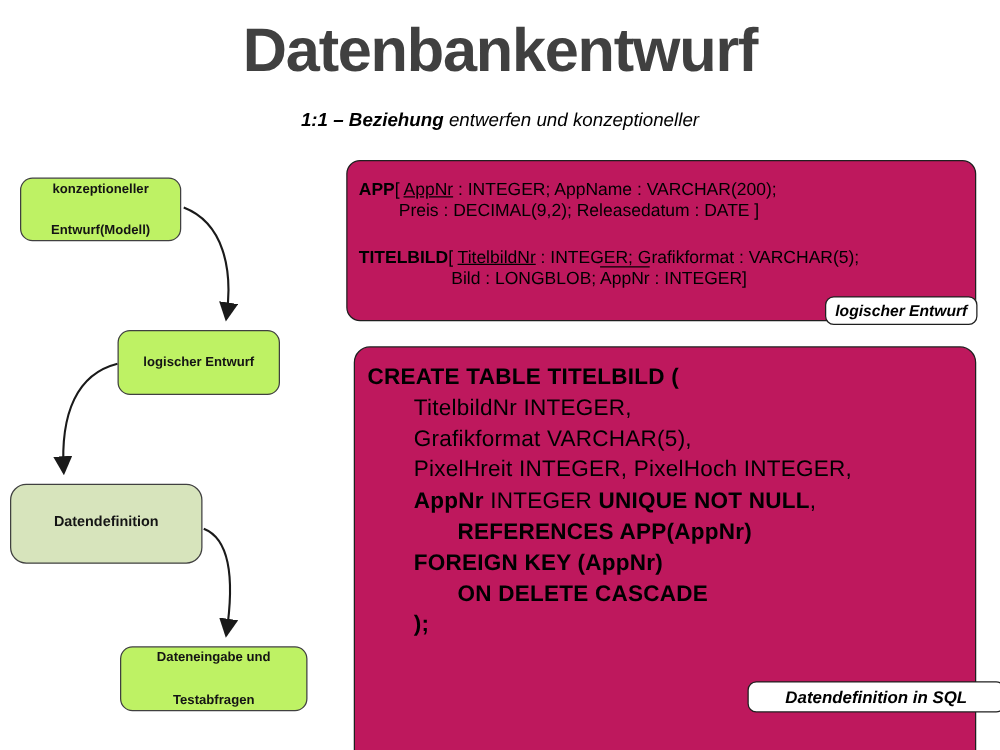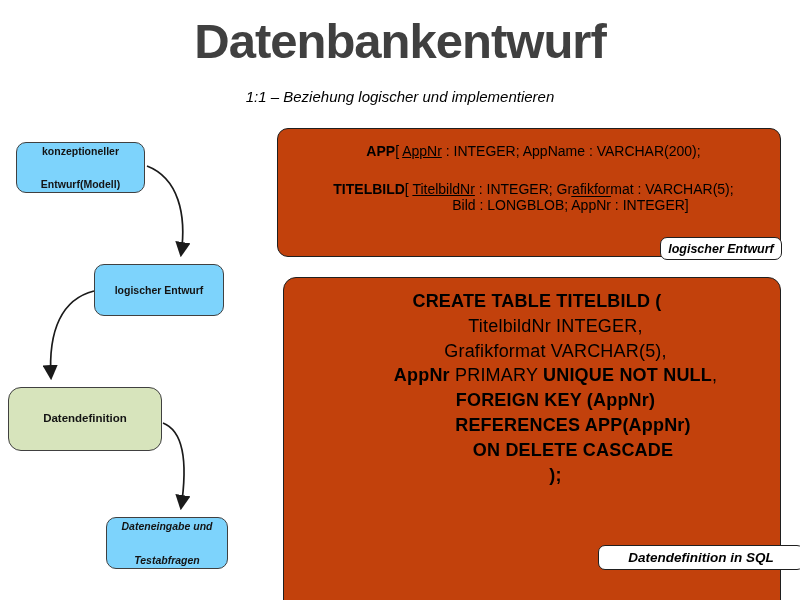--- a/index.html
+++ b/index.html
@@ -14,41 +14,41 @@
   
   .title {
     position:absolute; top:13px; left:0; width:100%;
     text-align:center; font-size:49px; font-weight:700; color:#404040;
     letter-spacing:-1px;
   }
   .subtitle {
     position:absolute; top:88px; left:0; width:100%;
     text-align:center; font-size:15px; font-style:italic; color:#000;
   }
-  .sub-lead { font-weight:400; }
+  .sub-lead { font-weight:700; }
 
   
   svg.arrows { position:absolute; left:0; top:0; pointer-events:none; }
   svg.arrows path.flow { stroke:#1a1a1a; stroke-width:1.7; fill:none; }
 
   
   .node {
     position:absolute; border:1.6px solid #404040; border-radius:10px;
     display:flex; flex-direction:column; justify-content:center; align-items:center;
     text-align:center; font-weight:700; color:#141414; line-height:1.55;
   }
-  .node.blue  { background:#7dd3fc;gap:17px; }
+  .node.blue  { background:#bef264;gap:17px; }
   .node.green { background:#d7e4bc; }
   .n1 { left:16px;  top:142px; width:129px; height:51px; font-size:10.5px; }
   .n2 { left:94px;  top:264px; width:130px; height:52px; font-size:10.5px; }
   .n3 { left:8px;   top:387px; width:154px; height:64px; font-size:11.5px; border-radius:13px; }
-  .n4 { left:106px;  top:517px; width:122px; height:52px; font-size:10.5px;font-style:italic; }
+  .n4 { left:96px;  top:517px; width:150px; height:52px; font-size:10.5px; }
 
   
-  .panel { position:absolute; background:#c2410c; border:1.6px solid #1f1f1f;text-align:center; }
+  .panel { position:absolute; background:#be185d; border:1.6px solid #1f1f1f; }
   .schema-box { left:277px; top:128px; width:504px; height:129px; border-radius:11px; padding:14px 0 0 9px; }
   .sline { white-space:pre; font-size:14px; line-height:16.5px; color:#000; }
   .sline.ind1 { padding-left:32px; }
   .sline.ind2 { padding-left:74px; }
   .sgap { height:21px; }
   .u  { text-decoration:underline; }
   .ov { text-decoration:overline; }
   b, .bold { font-weight:700; }
 
   .sql-box { left:283px; top:277px; width:498px; height:338px; border-radius:13px; padding:11px 0 0 10px; }
@@ -64,21 +64,21 @@
   }
   .badge1 { left:660px; top:237px; width:122px; height:23px; font-size:12.5px; }
   .badge2 { left:598px; top:545px; width:206px; height:25px; font-size:13.5px; }
 </style>
 </head>
 <body>
 
 <div class="slide">
 
   <div class="title">Datenbankentwurf</div>
-  <div class="subtitle"><span class="sub-lead">1:1 – Beziehung</span><span> logischer und implementieren</span></div>
+  <div class="subtitle"><span class="sub-lead">1:1 – Beziehung</span><span> entwerfen und konzeptioneller</span></div>
 
   <svg class="arrows" width="800" height="600" viewBox="0 0 800 600">
     <defs>
       <marker id="ah" viewBox="0 0 10 10" refX="8.5" refY="5" markerWidth="9" markerHeight="9" orient="auto">
         <path d="M0,0 L10,5 L0,10 z" fill="#1a1a1a"></path>
       </marker>
     </defs>
     <path class="flow" d="M147,166 C178,178 187,214 181,255" marker-end="url(#ah)"></path>
     <path class="flow" d="M94,291 C62,299 48,330 51,378" marker-end="url(#ah)"></path>
     <path class="flow" d="M163,423 C186,432 187,468 181,508" marker-end="url(#ah)"></path>
@@ -97,32 +97,34 @@
     <div>Datendefinition</div>
   </div>
 
   <div class="node blue n4">
     <div>Dateneingabe und</div>
     <div>Testabfragen</div>
   </div>
 
   <div class="panel schema-box">
     <div class="sline"><b>APP</b><span>[ </span><span class="u">AppNr</span><span> : INTEGER; AppName : VARCHAR(200);</span></div>
+    <div class="sline ind1">Preis : DECIMAL(9,2); Releasedatum : DATE ]</div>
     <div class="sgap"></div>
     <div class="sline"><b>TITELBILD</b><span>[ </span><span class="u">TitelbildNr</span><span> : INTEGER; Grafikformat : VARCHAR(5);</span></div>
     <div class="sline ind2"><span>Bild : LONGBLOB; </span><span class="ov">AppNr</span><span> : INTEGER]</span></div>
   </div>
 
   <div class="panel sql-box">
     <div class="qline bold">CREATE TABLE TITELBILD (</div>
     <div class="qline ind1">TitelbildNr INTEGER,</div>
     <div class="qline ind1">Grafikformat VARCHAR(5),</div>
-    <div class="qline ind1"><b>AppNr</b><span> PRIMARY </span><b>UNIQUE NOT NULL</b><span>,</span></div>
+    <div class="qline ind1">PixelHreit INTEGER, PixelHoch INTEGER,</div>
+    <div class="qline ind1"><b>AppNr</b><span> INTEGER </span><b>UNIQUE NOT NULL</b><span>,</span></div>
+    <div class="qline ind2 bold">REFERENCES APP(AppNr)</div>
     <div class="qline ind1 bold">FOREIGN KEY (AppNr)</div>
-    <div class="qline ind2 bold">REFERENCES APP(AppNr)</div>
     <div class="qline ind2 bold">ON DELETE CASCADE</div>
     <div class="qline ind1 bold">);</div>
   </div>
 
   <div class="badge badge1">logischer Entwurf</div>
   <div class="badge badge2">Datendefinition in SQL</div>
 
 </div>
 
 </body></html>

